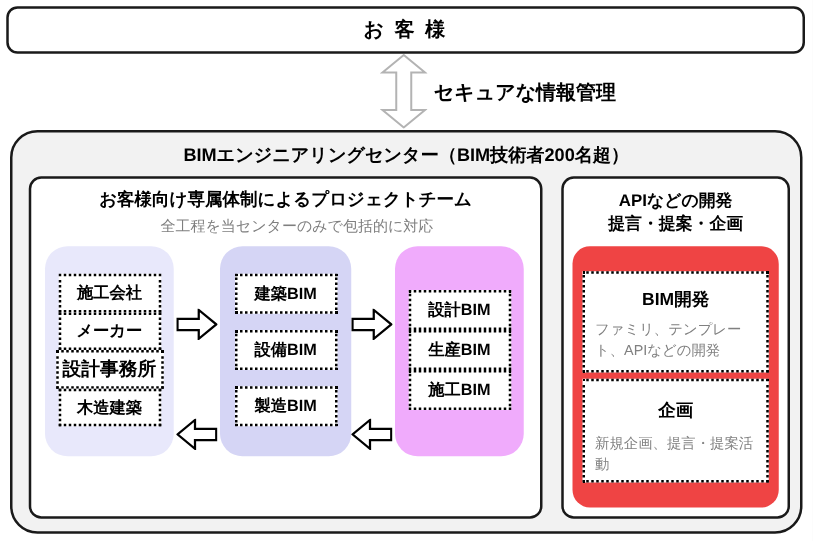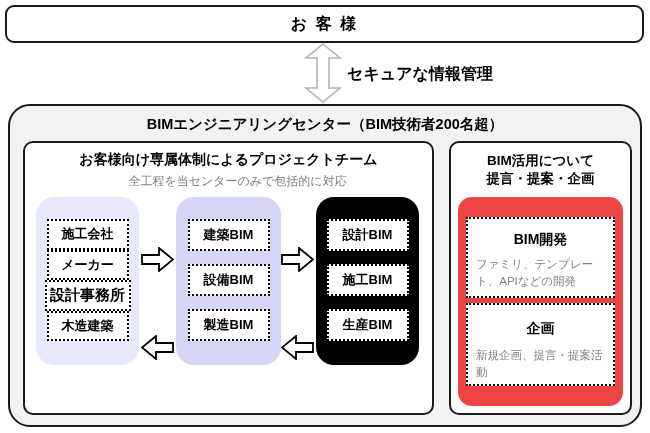--- a/index.html
+++ b/index.html
@@ -104,43 +104,43 @@
       <div class="item-box wide">設計事務所</div>
       <div class="item-box">木造建築</div>
     </div>
 
     <div class="col col-2" style="background-color: rgb(213, 213, 245);">
       <div class="item-box">建築BIM</div>
       <div class="item-box">設備BIM</div>
       <div class="item-box">製造BIM</div>
     </div>
 
-    <div class="col col-3" style="background-color: #000000;">
+    <div class="col col-3" style="background-color: #f0abfc; justify-content: center;">
       <div class="item-box">設計BIM</div>
+      <div class="item-box">生産BIM</div>
       <div class="item-box">施工BIM</div>
-      <div class="item-box">生産BIM</div>
     </div>
 
     <svg class="flow-arrow" style="left:116px; top:104px;" viewBox="0 0 33 25">
       <polygon points="1,8 18,8 18,1 32,12.5 18,24 18,17 1,17" fill="#ffffff" stroke="#000" stroke-width="1.8"></polygon>
     </svg>
     <svg class="flow-arrow" style="left:256px; top:104px;" viewBox="0 0 33 25">
       <polygon points="1,8 18,8 18,1 32,12.5 18,24 18,17 1,17" fill="#ffffff" stroke="#000" stroke-width="1.8"></polygon>
     </svg>
     <svg class="flow-arrow" style="left:116px; top:192px;" viewBox="0 0 33 25">
       <polygon points="32,8 15,8 15,1 1,12.5 15,24 15,17 32,17" fill="#ffffff" stroke="#000" stroke-width="1.8"></polygon>
     </svg>
     <svg class="flow-arrow" style="left:256px; top:192px;" viewBox="0 0 33 25">
       <polygon points="32,8 15,8 15,1 1,12.5 15,24 15,17 32,17" fill="#ffffff" stroke="#000" stroke-width="1.8"></polygon>
     </svg>
   </div>
 
   <div class="subpanel util-panel">
     <div class="util-title">
-      <div>BIM活用について</div>
+      <div>APIなどの開発</div>
       <div>提言・提案・企画</div>
     </div>
     <div class="util-yellow" style="background-color: #ef4444;">
       <div class="util-section util-section-1">
         <div class="util-section-title">BIM開発</div>
         <div class="util-section-desc">ファミリ、テンプレート、APIなどの開発</div>
       </div>
       <div class="util-section util-section-2">
         <div class="util-section-title">企画</div>
         <div class="util-section-desc">新規企画、提言・提案活動</div>

